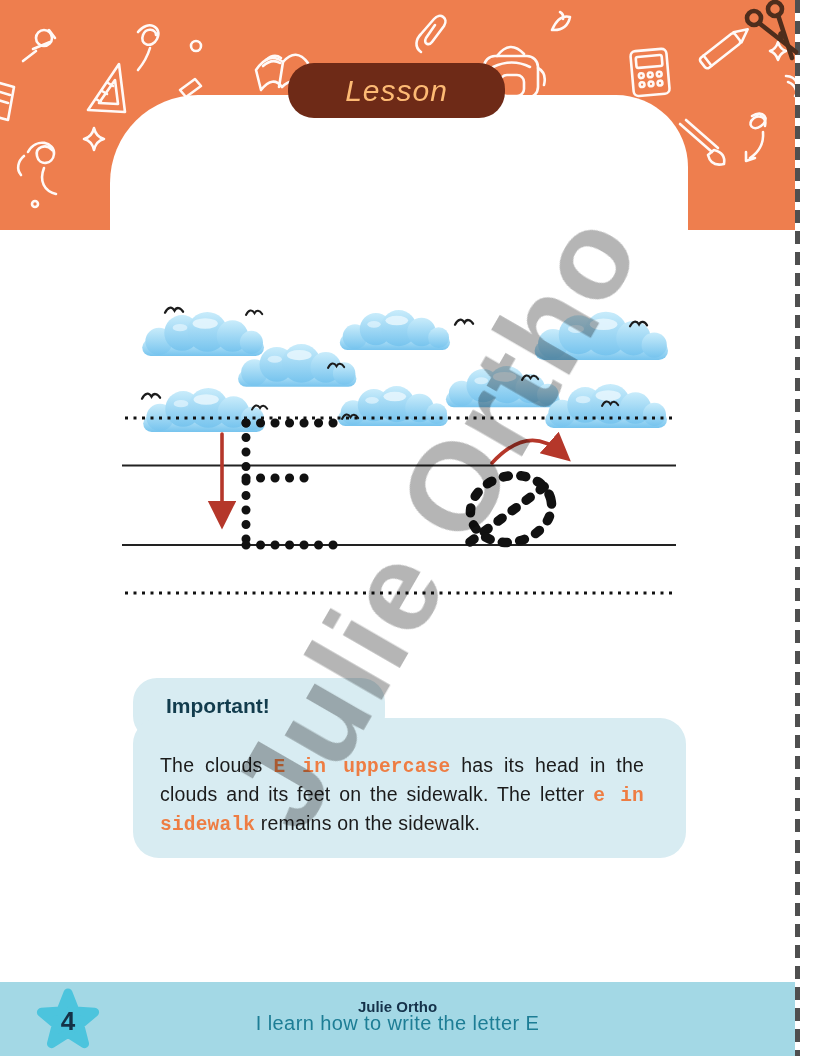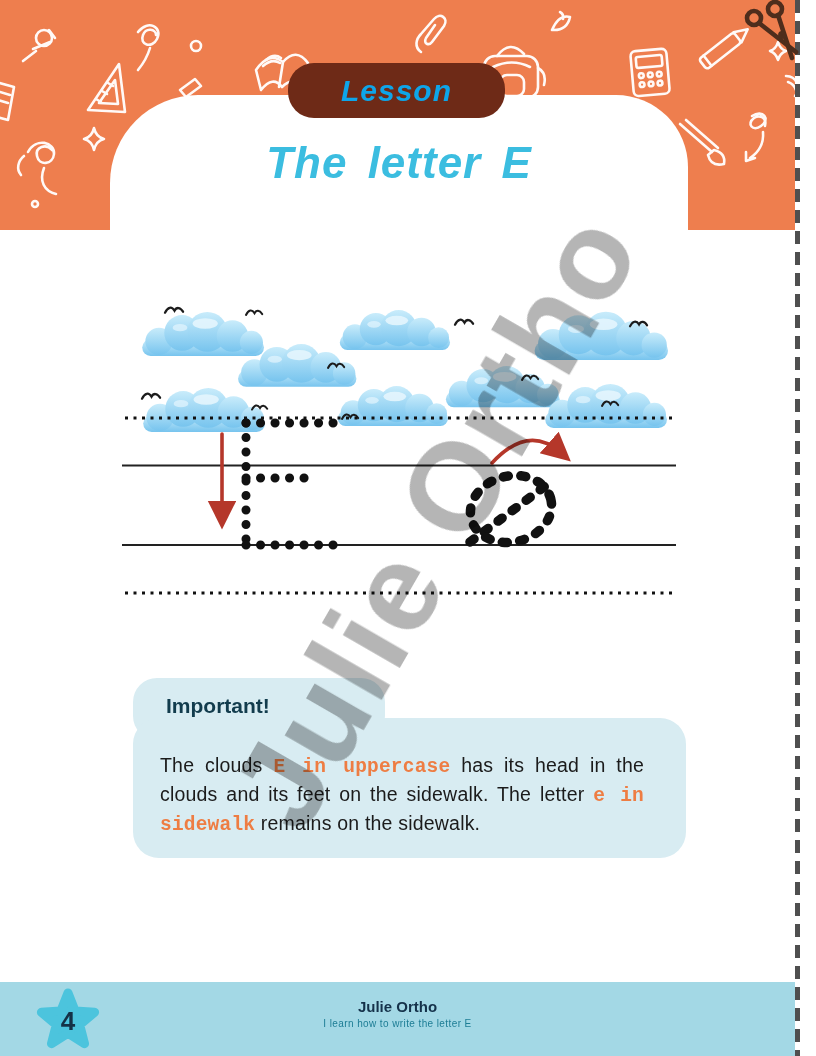--- a/index.html
+++ b/index.html
@@ -10,21 +10,21 @@
     --arrow-red:#b5372a; --line-black:#222222; --cut-dash:#4f4f4f; --scissors-brown:#4e2d1c;
   }
   html,body{margin:0;padding:0;background:#fff;}
   .page{position:relative;width:816px;height:1056px;background:#fff;overflow:hidden;
         font-family:"Liberation Sans","DejaVu Sans",sans-serif;}
   .orange-header{position:absolute;left:0;top:0;width:795px;height:230px;background:var(--orange);}
   .card{position:absolute;left:110px;top:95px;width:578px;height:300px;background:#fff;
         border-radius:88px 72px 0 0;}
   .badge{position:absolute;left:288px;top:63px;width:217px;height:55px;background:var(--badge-brown);
          border-radius:26px;display:flex;align-items:center;justify-content:center;}
-  .badge span{color:#0ea5e9;font-size:30px;font-weight:bold;font-style:italic;letter-spacing:1px;}
+  .badge span{color:#fdba74;font-size:30px;font-weight:normal;font-style:italic;letter-spacing:1px;}
   .title{position:absolute;left:110px;top:138px;width:578px;text-align:center;
          color:var(--title-cyan);font-size:44px;font-weight:bold;font-style:italic;
          letter-spacing:1px;word-spacing:7px;}
   .illus{position:absolute;left:0;top:0;pointer-events:none;}
   .note-tab{position:absolute;left:133px;top:678px;width:252px;height:62px;background:var(--note-bg);
             border-radius:24px;}
   .note-body{position:absolute;left:133px;top:718px;width:553px;height:140px;background:var(--note-bg);
              border-radius:26px;}
   .note-heading{position:absolute;left:166px;top:694px;color:var(--note-heading);
                 font-size:21px;font-weight:bold;}
@@ -32,21 +32,21 @@
              color:#1b1b1b;text-align:justify;letter-spacing:0.2px;}
   .note-text .hl{color:var(--highlight-orange);font-weight:bold;font-family:Liberation Mono, monospace;}
   .watermark{position:absolute;left:435px;top:520px;transform:translate(-50%,-50%) rotate(-60deg);
              color:var(--watermark-gray);font-size:125px;font-weight:bold;white-space:nowrap;
              mix-blend-mode:multiply;z-index:5;pointer-events:none;letter-spacing:2px;}
   .footer-band{position:absolute;left:0;top:982px;width:795px;height:74px;background:var(--footer-band);z-index:6;}
   .page-number{position:absolute;left:48px;top:1005px;width:40px;height:32px;line-height:32px;
                text-align:center;color:#143247;font-size:26px;font-weight:bold;z-index:8;}
   .footer-text{position:absolute;left:0;top:998px;width:795px;text-align:center;z-index:7;}
   .footer-text .bt{color:var(--footer-title);font-size:15px;font-weight:bold;line-height:17px;}
-  .footer-text .bs{color:var(--footer-subtitle);font-size:10px;line-height:17px;letter-spacing:0.4px;}
+  .footer-text .bs{color:var(--footer-subtitle);font-size:20px;line-height:17px;letter-spacing:0.4px;}
   .cut-line{position:absolute;left:795px;top:0;width:4.5px;height:1056px;z-index:9;
             background:repeating-linear-gradient(to bottom,var(--cut-dash) 0 13px,transparent 13px 21px);}
   .scissors{position:absolute;left:0;top:0;z-index:10;pointer-events:none;}
 </style>
 </head>
 <body>
 
 <div class="page">
 
   <div class="orange-header">
@@ -120,21 +120,20 @@
       </g>
     </svg>
   </div>
 
   <div class="card"></div>
 
   <div class="badge">
     <span>Lesson</span>
   </div>
 
-  <div class="title">The letter E</div>
 
   <svg class="illus" width="816" height="1056" viewBox="0 0 816 1056">
     <defs>
       <linearGradient id="cg" x1="0" y1="0" x2="0" y2="1">
         <stop offset="0" stop-color="#c9ecfb"></stop>
         <stop offset="1" stop-color="#77c4ee"></stop>
       </linearGradient>
       <g id="cloudShape">
         <rect x="4" y="24" width="116" height="16" rx="8" fill="url(#cg)"></rect>
         <circle cx="20" cy="26" r="13" fill="url(#cg)"></circle>

